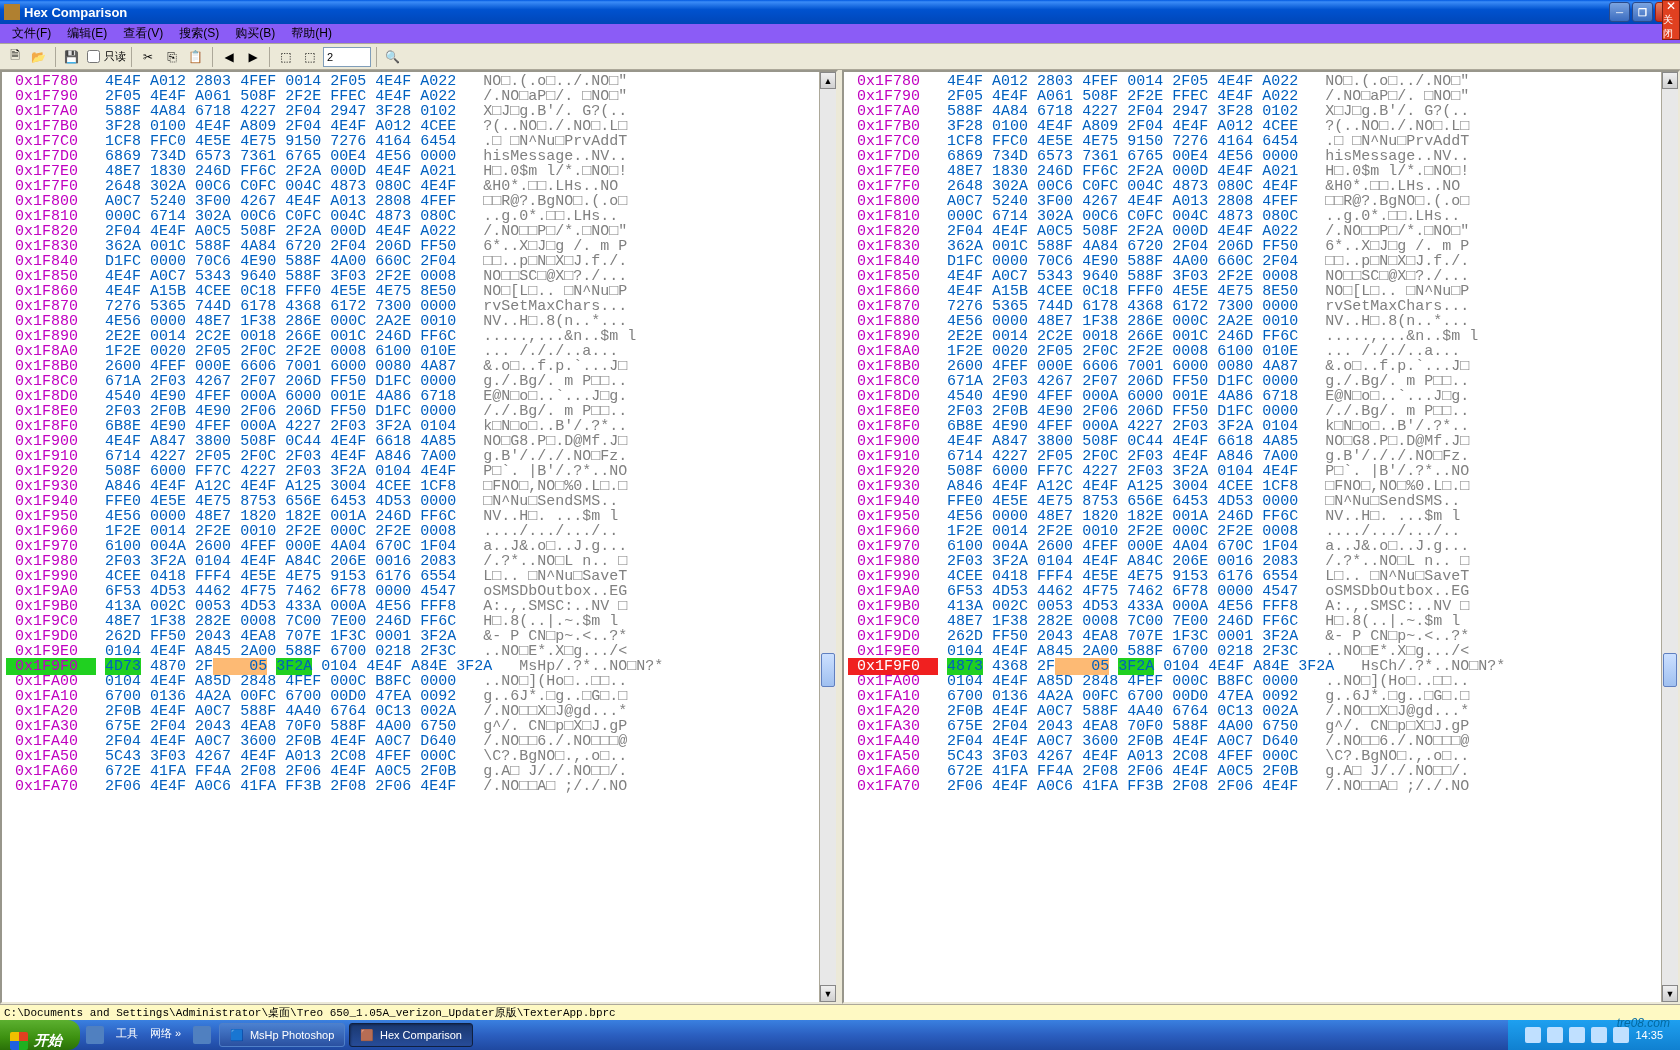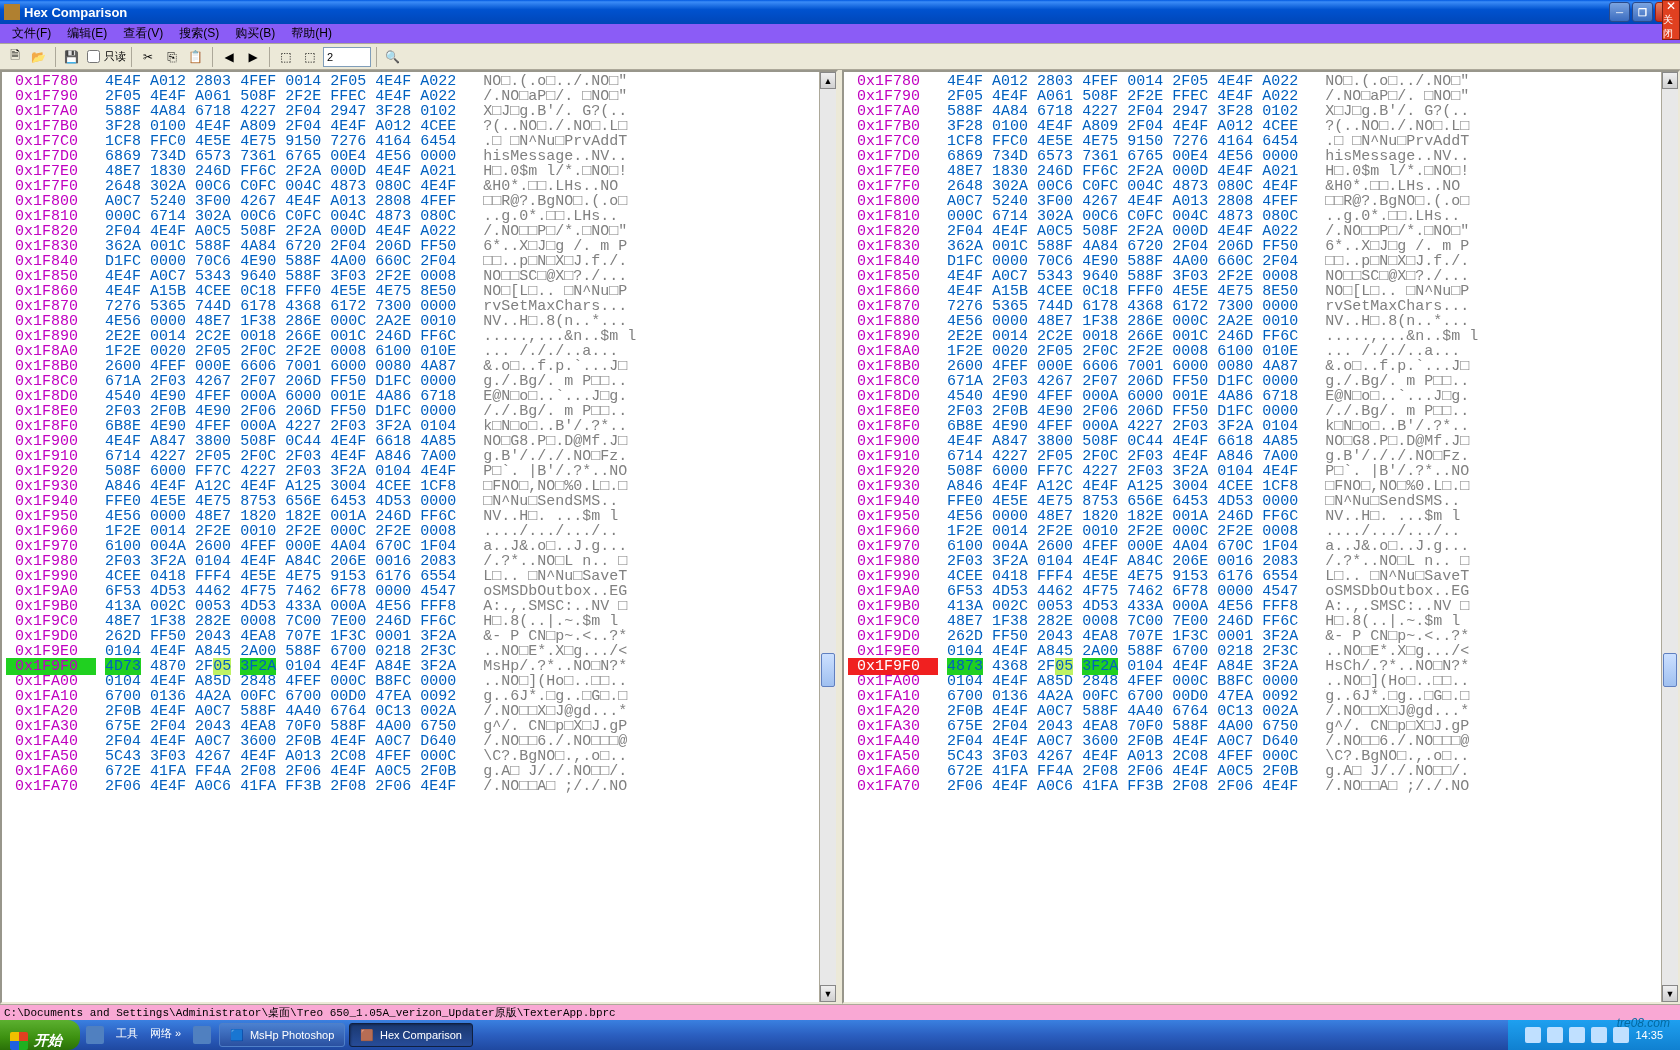--- a/index.html
+++ b/index.html
@@ -130,25 +130,25 @@
   background: linear-gradient(to bottom, #cce0ff, #a0c0f0);
   border: 1px solid #6080c0;
   border-radius: 2px;
   cursor: pointer;
 }
 .row { display: block; }
 .addr { color: #c000c0; }
 .hex { color: #0060c0; }
 .ascii { color: #808080; }
 .hlg { background: #20d020; }
-.hly { background: #bef264; }
+.hly { background: #fdba74; padding-left: 36px; }
 .hlr { background: #f02020; color: white; }
 .statusbar {
   height: 16px;
-  background: #f9a8d4;
+  background: #fef9c3;
   border-top: 1px solid #aca899;
   font-family: "Fixedsys", "Courier New", monospace;
   font-size: 11px;
   padding: 0 4px;
   display: flex; align-items: center;
 }
 .taskbar {
   height: 30px;
   background: linear-gradient(to bottom, #3a80e0 0%, #2b5fc0 50%, #1f48a0 100%);
   display: flex;

